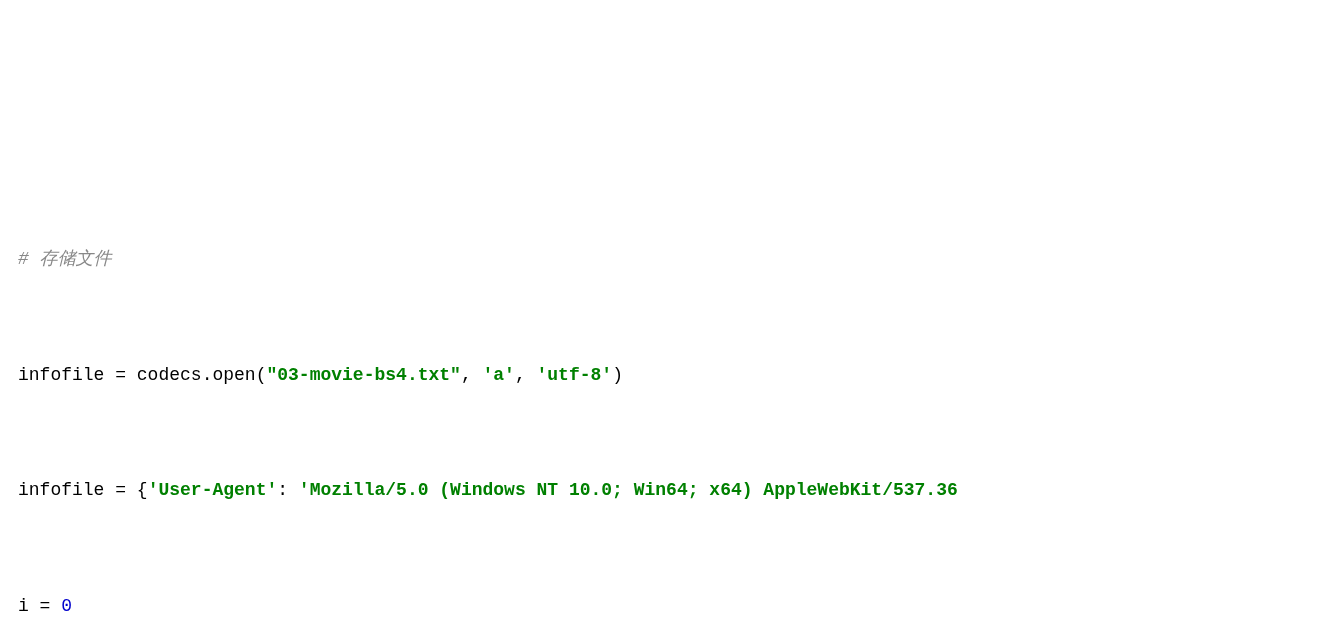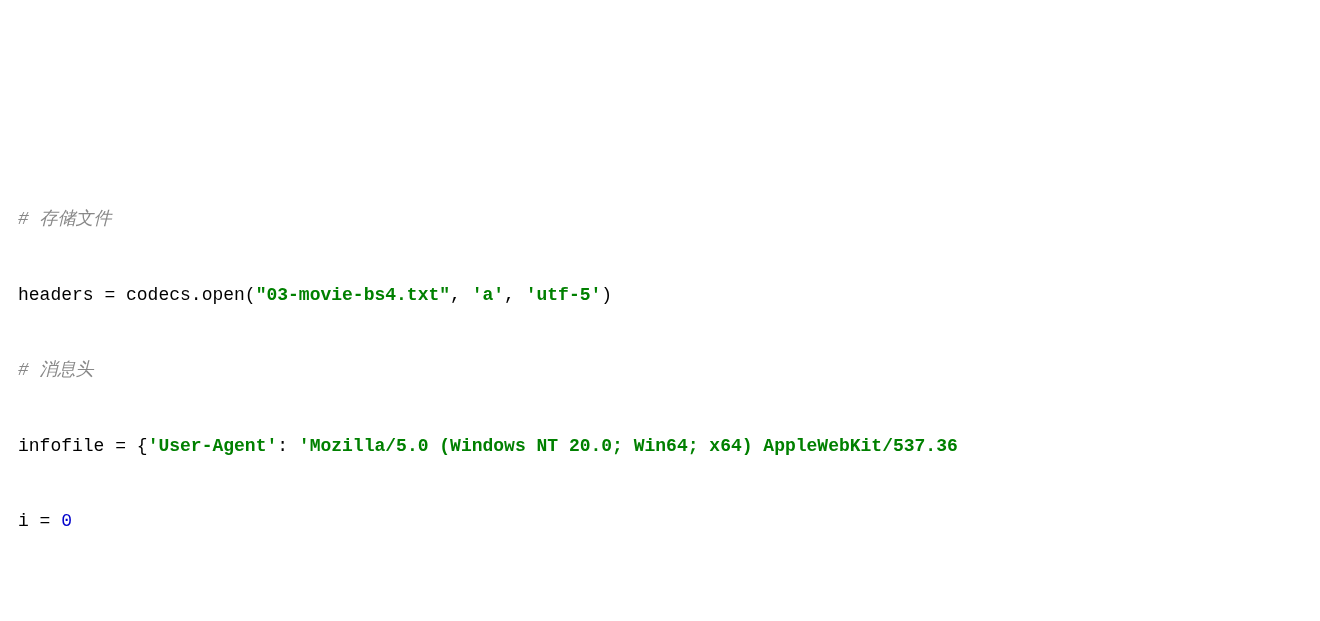--- a/index.html
+++ b/index.html
@@ -6,35 +6,34 @@
     body {
       font-family: Consolas, Monaco, 'Courier New', monospace;
       font-size: 18px;
       line-height: 2.1;
       background: #ffffff;
       color: #000000;
       padding: 12px 18px;
       white-space: pre;
       position: relative;
     }
-    .line { display: block; }
+    .line { display: block; margin-top: 40px; }
     .comment { color: #888888; font-style: italic; }
     .string { color: #008000; font-weight: bold; }
     .number { color: #0000cc; }
   </style>
 </head>
 <body>
 
 
 
 <div>
 <span class="line"><span class="comment"># 存储文件</span></span>
-<span class="line"><span>headers = codecs.open(</span><span class="string">"03-movie-bs4.txt"</span><span>, </span><span class="string">'a'</span><span>, </span><span class="string">'utf-5'</span><span>)</span></span>
-<span class="line"><span class="comment"># 消息头</span></span>
-<span class="line"><span>infofile = {</span><span class="string">'User-Agent'</span><span>: </span><span class="string">'Mozilla/5.0 (Windows NT 20.0; Win64; x64) AppleWebKit/537.36</span></span>
+<span class="line"><span>infofile = codecs.open(</span><span class="string">"03-movie-bs4.txt"</span><span>, </span><span class="string">'a'</span><span>, </span><span class="string">'utf-8'</span><span>)</span></span>
+<span class="line"><span>infofile = {</span><span class="string">'User-Agent'</span><span>: </span><span class="string">'Mozilla/5.0 (Windows NT 10.0; Win64; x64) AppleWebKit/537.36</span></span>
 <span class="line"><span>i = </span><span class="number">0</span></span>
 
 
 
 </div>
 
 
 
 
 

